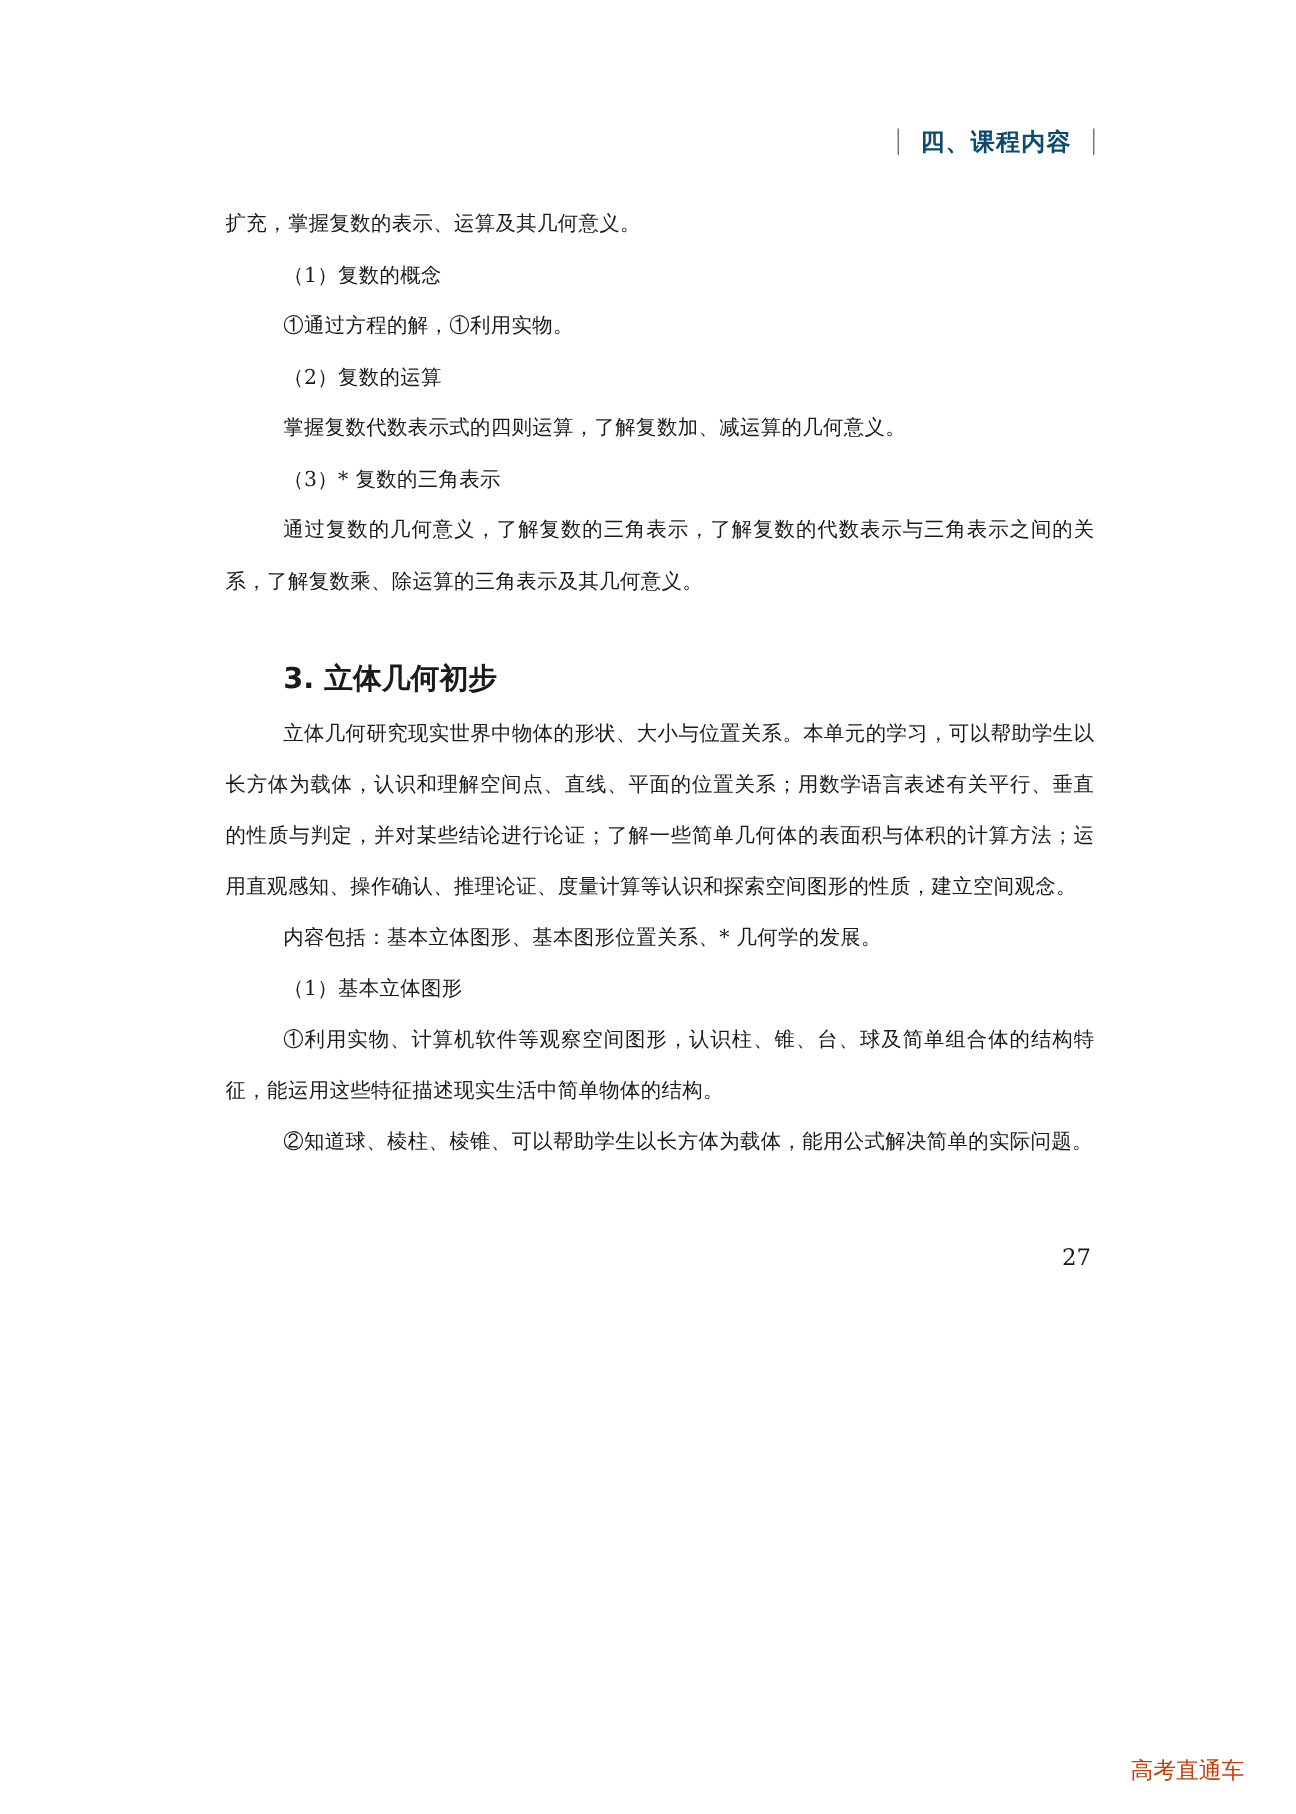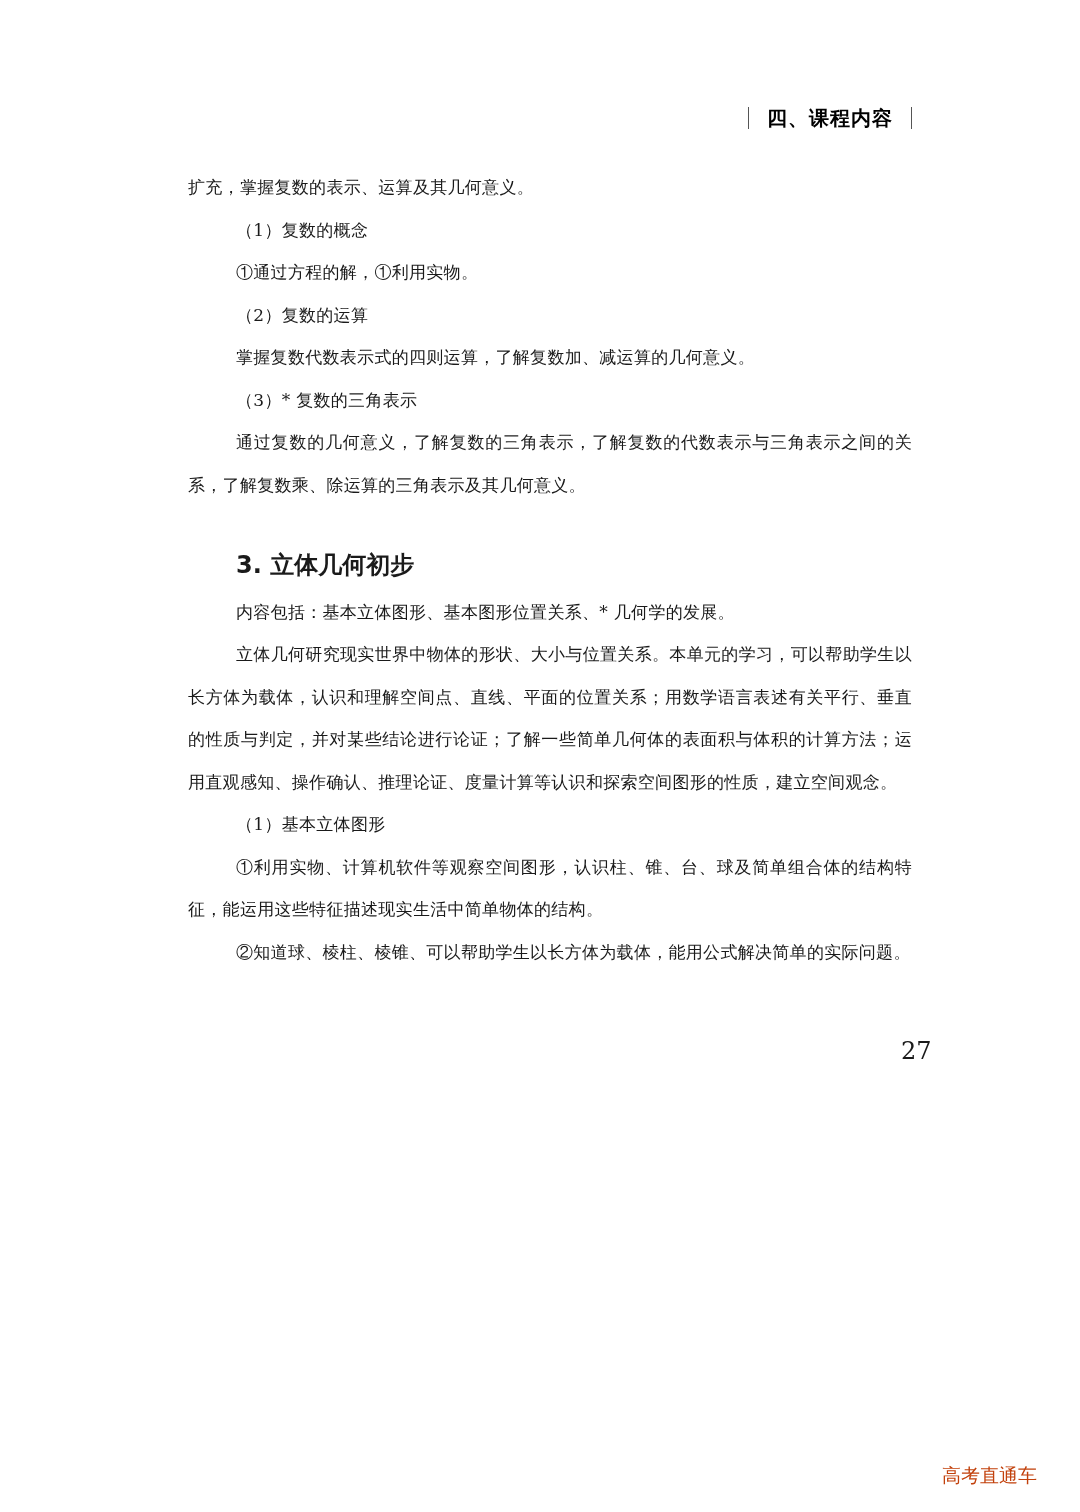--- a/index.html
+++ b/index.html
@@ -1,27 +1,27 @@
 <!DOCTYPE html>
 <html><head>
 <meta charset="utf-8">
 <style>
   html, body { margin:0; padding:0; background:#ffffff; }
   body { width:1080px; height:1512px; position:relative; overflow:hidden;
          font-family:"DejaVu Serif","Liberation Serif",serif; color:#1a1a1a; }
   .header { position:absolute; top:100px; left:748px; height:36px; display:flex; align-items:center; }
   .header .bar { width:1px; height:22px; background:#555; }
   .header .title { font-family:"DejaVu Sans","Liberation Sans",sans-serif; font-weight:bold; font-size:20px;
-                   padding:0 18px; letter-spacing:1px; color:#000000; }
+                   padding:0 18px; letter-spacing:1px; color:#0c4a6e; }
   .body { position:absolute; left:188px; top:166px; width:724px; }
   .p { font-size:17px; line-height:42.5px; margin:0; text-align:justify; letter-spacing:0.3px; }
   .ind { text-indent:48px; }
   .h3 { font-family:"DejaVu Sans","Liberation Sans",sans-serif; font-weight:bold; font-size:24px;
         line-height:42.5px; margin:38px 0 4px 0; text-indent:48px; }
-  .pagenum { position:absolute; top:1037px; left:885px; font-size:24px;margin-left:16px; }
+  .pagenum { position:absolute; top:1037px; left:885px; font-size:19px; }
   .watermark { position:absolute; left:942px; top:1463px; font-family:"DejaVu Sans","Liberation Sans",sans-serif;
                font-size:19px; color:#c2410c; }
 </style>
 </head>
 <body>
 
 <div class="header">
   <span class="bar"></span>
   <span class="title">四、课程内容</span>
   <span class="bar"></span>
@@ -31,21 +31,21 @@
   <p class="p">扩充，掌握复数的表示、运算及其几何意义。</p>
   <p class="p ind">（1）复数的概念</p>
   <p class="p ind">①通过方程的解，①利用实物。</p>
   <p class="p ind">（2）复数的运算</p>
   <p class="p ind">掌握复数代数表示式的四则运算，了解复数加、减运算的几何意义。</p>
   <p class="p ind">（3）* 复数的三角表示</p>
   <p class="p ind">通过复数的几何意义，了解复数的三角表示，了解复数的代数表示与三角表示之间的关系，了解复数乘、除运算的三角表示及其几何意义。</p>
 
   <div class="h3">3.  立体几何初步</div>
 
+  <p class="p ind">立体几何研究现实世界中物体的形状、大小与位置关系。本单元的学习，可以帮助学生以长方体为载体，认识和理解空间点、直线、平面的位置关系；用数学语言表述有关平行、垂直的性质与判定，并对某些结论进行论证；了解一些简单几何体的表面积与体积的计算方法；运用直观感知、操作确认、推理论证、度量计算等认识和探索空间图形的性质，建立空间观念。</p>
   <p class="p ind">内容包括：基本立体图形、基本图形位置关系、* 几何学的发展。</p>
-  <p class="p ind">立体几何研究现实世界中物体的形状、大小与位置关系。本单元的学习，可以帮助学生以长方体为载体，认识和理解空间点、直线、平面的位置关系；用数学语言表述有关平行、垂直的性质与判定，并对某些结论进行论证；了解一些简单几何体的表面积与体积的计算方法；运用直观感知、操作确认、推理论证、度量计算等认识和探索空间图形的性质，建立空间观念。</p>
   <p class="p ind">（1）基本立体图形</p>
   <p class="p ind">①利用实物、计算机软件等观察空间图形，认识柱、锥、台、球及简单组合体的结构特征，能运用这些特征描述现实生活中简单物体的结构。</p>
   <p class="p ind">②知道球、棱柱、棱锥、可以帮助学生以长方体为载体，能用公式解决简单的实际问题。</p>
 </div>
 
 <div class="pagenum">27</div>
 <div class="watermark">高考直通车</div>
 
 </body></html>

